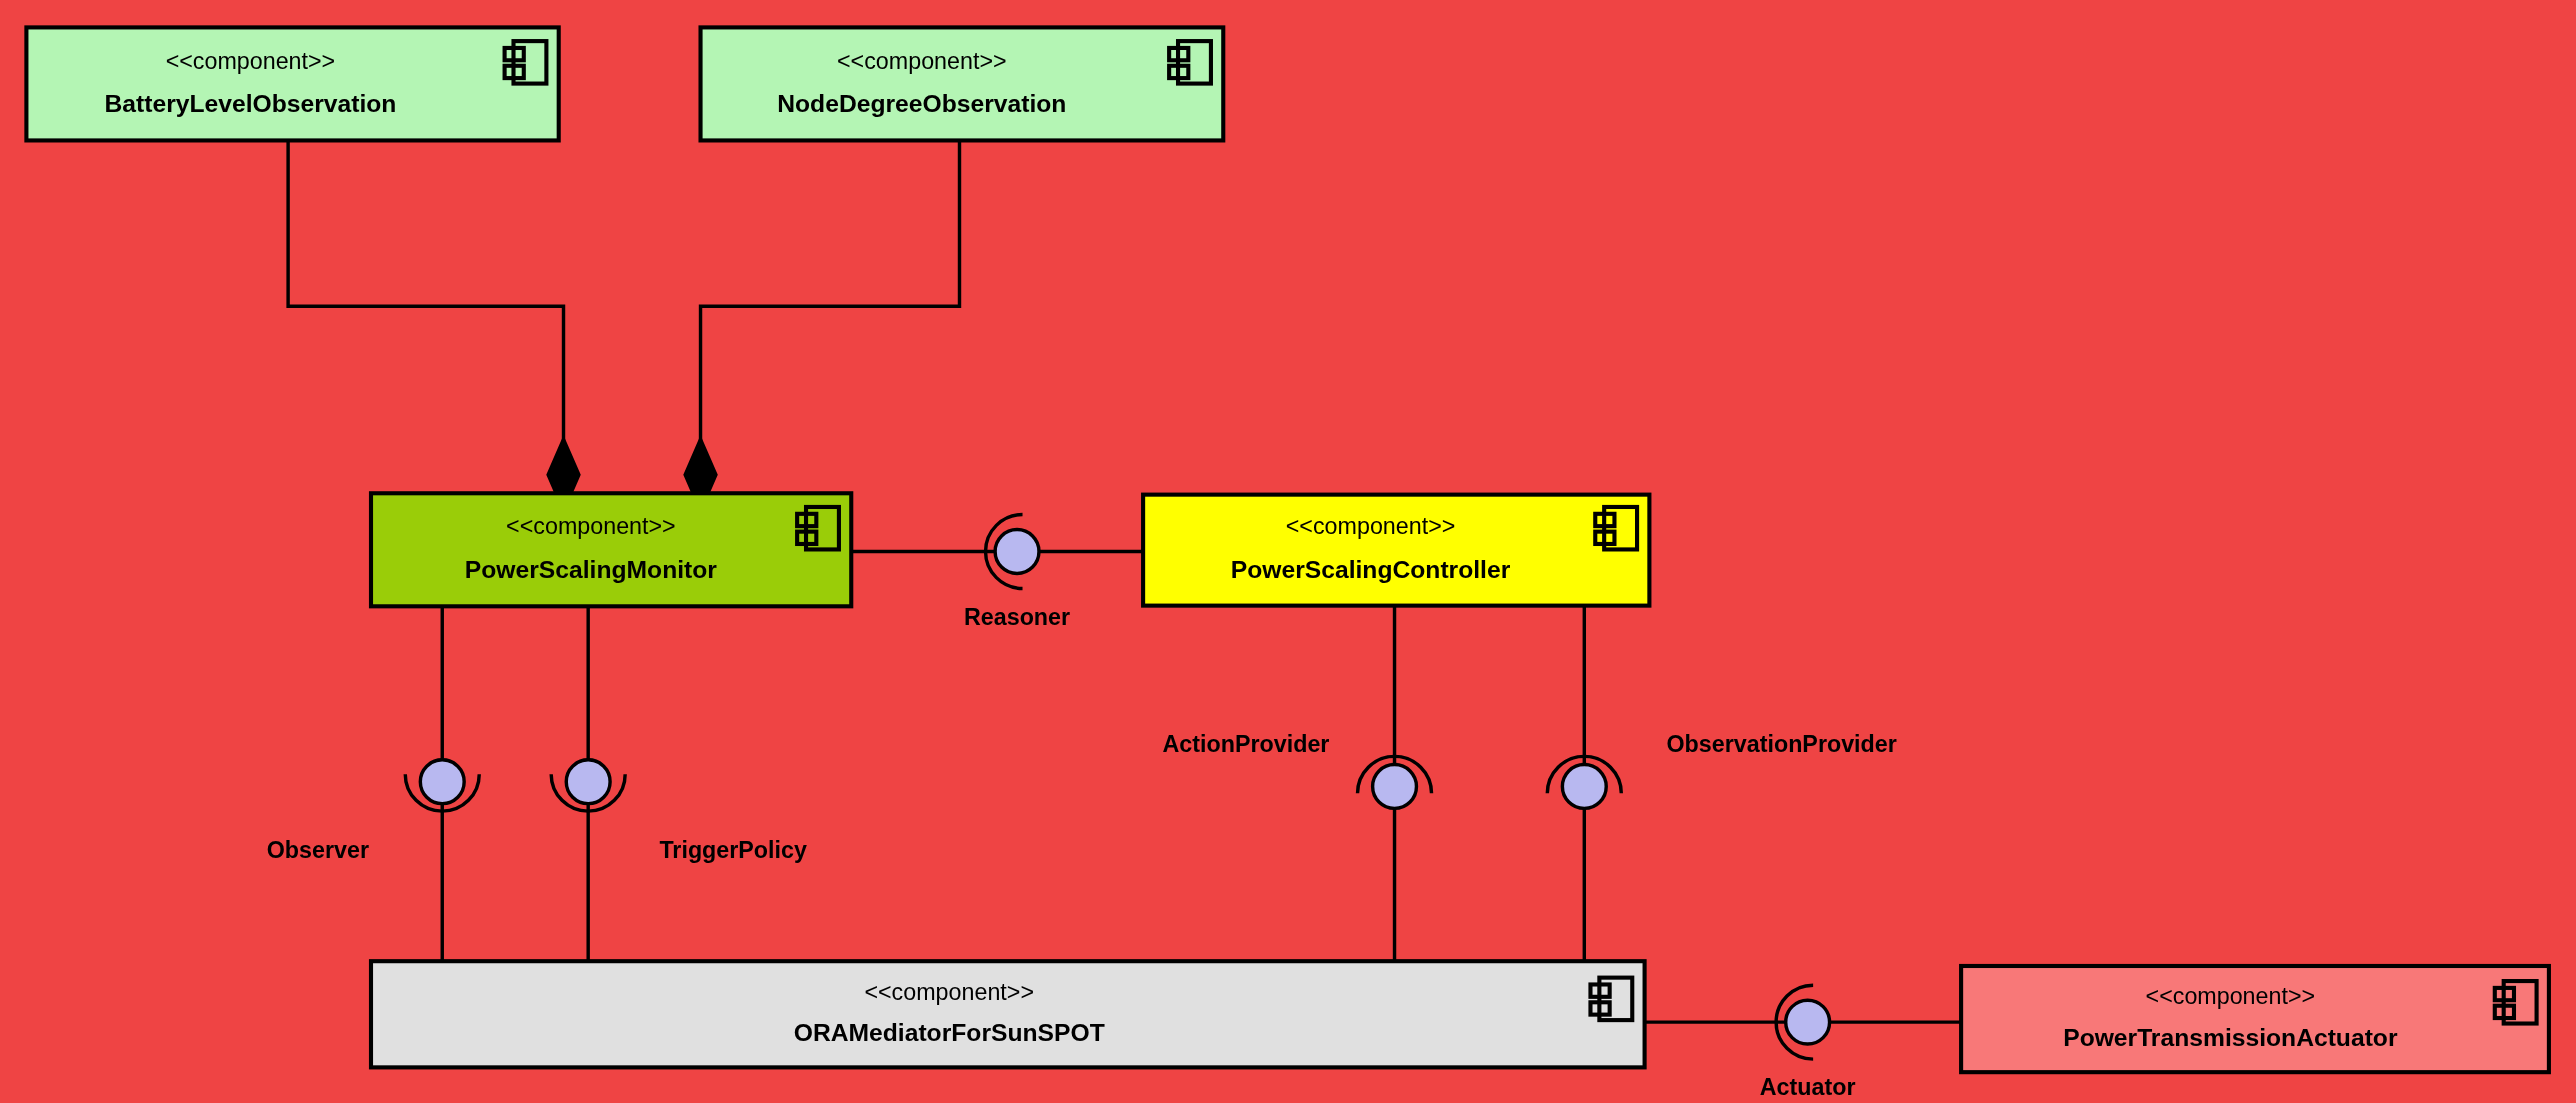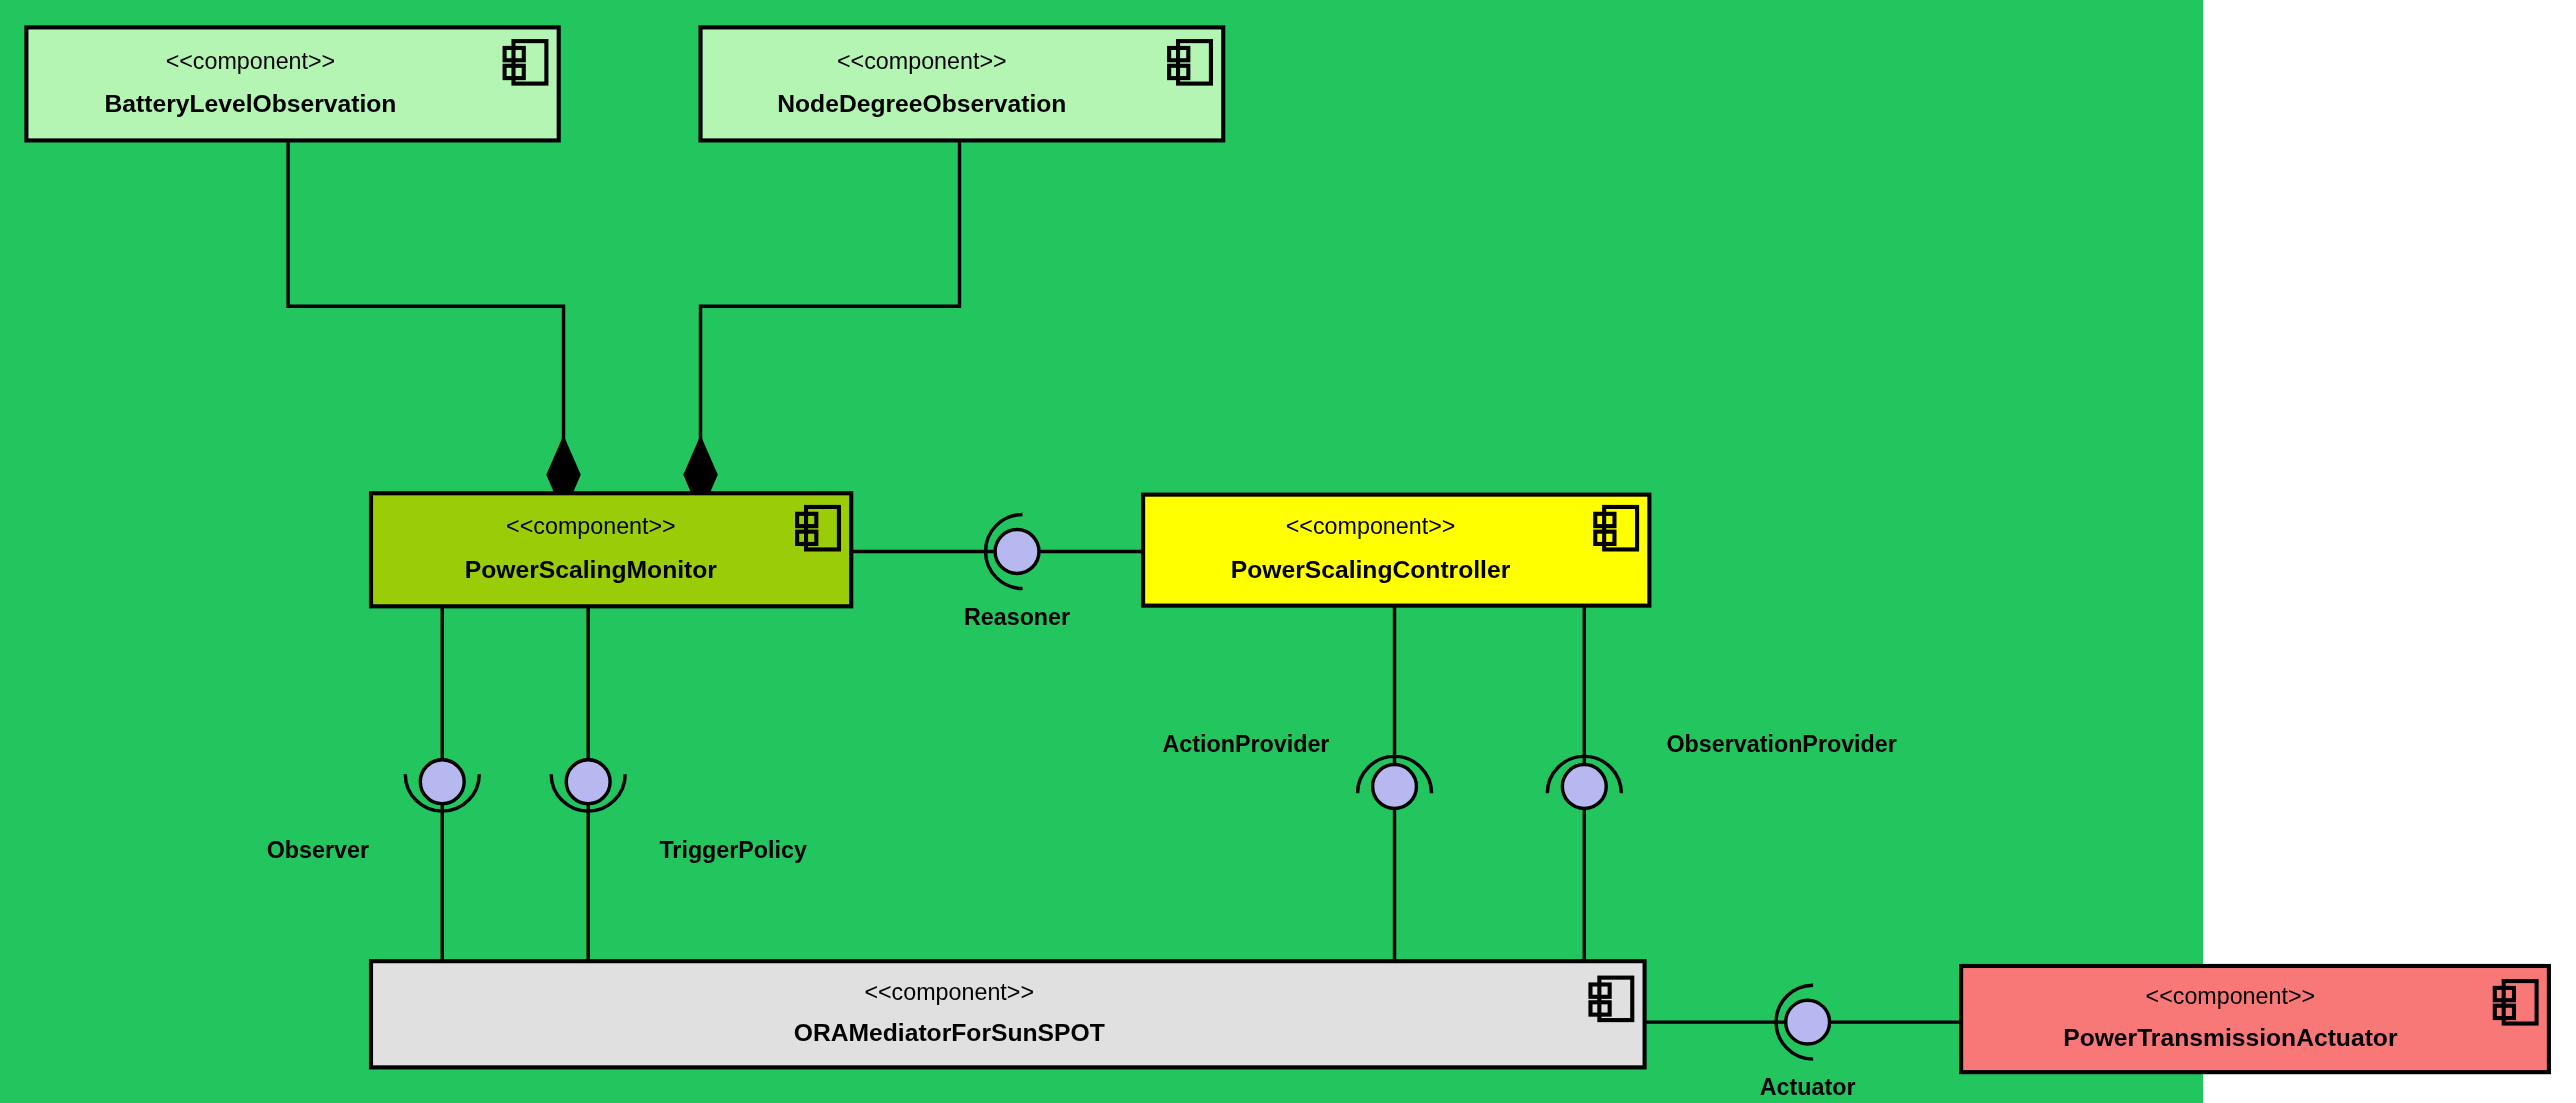--- a/index.html
+++ b/index.html
@@ -2,23 +2,23 @@
 <html style="font-size:11px"><head>
 <meta charset="utf-8">
 <style>
   html, body {
     margin: 0;
     padding: 0;
     background: #ffffff;
   }
   #diagram-root {
     position: relative;
-    width: 2203px;
+    width: 2576px;
     height: 1103px;
-    background: #22c55e;
+    background: #ef4444;
     font-family: "Liberation Sans", sans-serif;
     text-align: center;
   }
   svg.canvas {
     position: absolute;
     top: 0; left: 0;
     width: 2576px;
     height: 1103px;
     display: block;
   }

